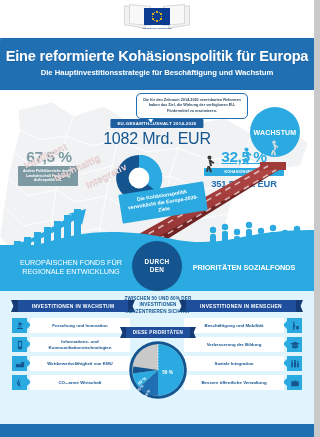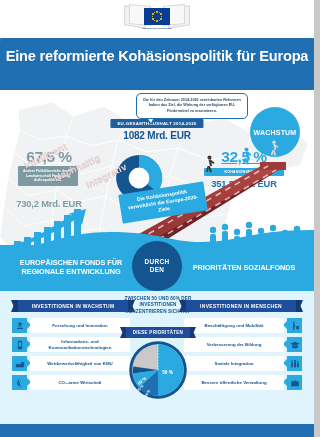--- a/index.html
+++ b/index.html
@@ -76,21 +76,21 @@
     opacity:.45;
   }
 
   .budget-pill{
     position:absolute;left:50%;top:29px;transform:translateX(-50%);
     background:#1f5fa0;color:#fff;font-size:4.4px;font-weight:bold;
     letter-spacing:.25px;padding:2.2px 7px;border-radius:1px;white-space:nowrap;
   }
   .budget-total{
     position:absolute;left:0;right:0;top:40px;text-align:center;
-    color:#14548f;font-size:10px;font-weight:bold;letter-spacing:-.2px;
+    color:#14548f;font-size:16px;font-weight:normal;letter-spacing:-.2px;
   }
 
   .pct-left{
     position:absolute;left:6px;top:58px;width:86px;text-align:center;
     color:#7e9ba4;font-size:15.5px;font-weight:bold;letter-spacing:-.5px;
   }
   .tag-left{
     position:absolute;left:18px;top:76px;width:60px;
     background:#7d9aa3;color:#fff;font-size:3.5px;line-height:4.6px;
     font-weight:bold;text-align:center;padding:3px 2px;border-radius:1px;
@@ -173,21 +173,21 @@
   
   .funds-band{
     position:absolute;left:0;top:245px;width:314px;height:46px;
     background:#2aaae1;
   }
   .wave-top{
     position:absolute;left:0;top:228px;width:314px;height:22px;
   }
   .fund-left{
     position:absolute;left:6px;top:258px;width:130px;text-align:center;
-    color:#ffffff;font-size:7.3px;line-height:9.2px;font-weight:bold;
+    color:#ffffff;font-size:7.3px;line-height:9.2px;font-weight:normal;
     letter-spacing:-.05px;
   }
   .fund-right{
     position:absolute;left:178px;top:263px;width:132px;text-align:center;
     color:#ffffff;font-size:7.3px;line-height:9.2px;font-weight:bold;
     letter-spacing:-.05px;
   }
   .durch-circle{
     position:absolute;left:131px;top:240px;width:52px;height:52px;
     border-radius:50%;background:#14558f;border:1.6px solid #2aaae1;
@@ -296,20 +296,21 @@
             <i style="left: 1.21628px; top: 2.9px;"></i>
             <i style="left: 2.9px; top: 1.21628px;"></i>
           </div>
       </div>
       <div class="logo-text">Europäische Kommission</div>
     </div>
   </div>
 
   <div class="title-band">
     <div class="title-main">Eine reformierte Kohäsionspolitik für Europa</div>
+    <div class="title-sub">Die Hauptinvestitionsstrategie für Beschäftigung und Wachstum</div>
   </div>
 
   <div class="map-section">
 
     <svg class="map-bg" viewBox="0 0 314 178">
       <rect width="314" height="178" fill="#ffffff"></rect>
       <g fill="#dfe4e6" stroke="#ffffff" stroke-width=".7">
         <path d="M18 20 L52 12 L74 26 L66 46 L40 50 L20 40 Z"></path>
         <path d="M74 26 L104 16 L126 30 L118 50 L92 56 L66 46 Z"></path>
         <path d="M126 30 L162 22 L186 36 L178 58 L146 62 L118 50 Z"></path>
@@ -331,21 +332,20 @@
         <path d="M52 130 L70 144 L100 138 L96 172 L66 178 L48 164 Z"></path>
         <path d="M100 138 L124 154 L158 148 L152 178 L120 178 L96 172 Z"></path>
       </g>
     </svg>
 
     <div class="budget-pill">EU-GESAMTHAUSHALT 2014-2020</div>
     <div class="budget-total">1082 Mrd. EUR</div>
 
     <div class="pct-left">67,5 %</div>
     <div class="tag-left">Andere Politikbereiche der EU Landwirtschaft Forschung Außenpolitik etc.</div>
-    <div class="val-left">730,2 Mrd. EUR</div>
 
     <div class="pct-right">32,5 %</div>
     <div class="tag-right">KOHÄSIONSPOLITIK</div>
     <div class="val-right">351,8 Mrd. EUR</div>
 
     <svg class="donut" viewBox="0 0 100 100">
       <circle cx="50" cy="50" r="44" fill="#14548f"></circle>
       <path d="M50 50 L50 6 A44 44 0 0 1 85.6 76.9 Z" fill="#2aaae1"></path>
       <circle cx="50" cy="50" r="20" fill="#ffffff"></circle>
     </svg>

